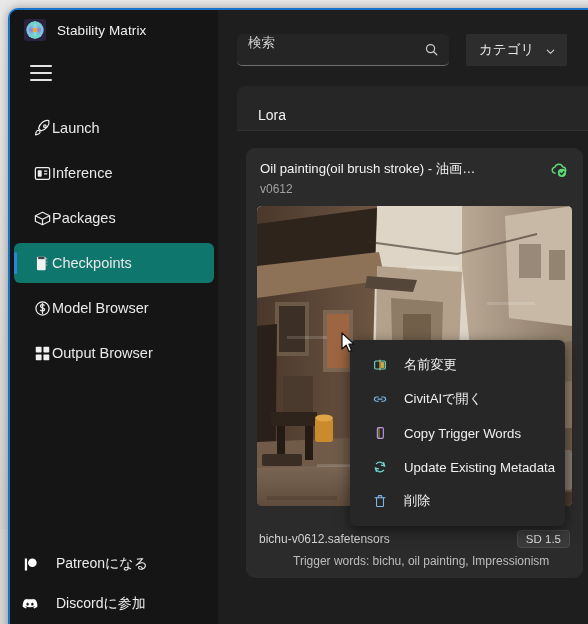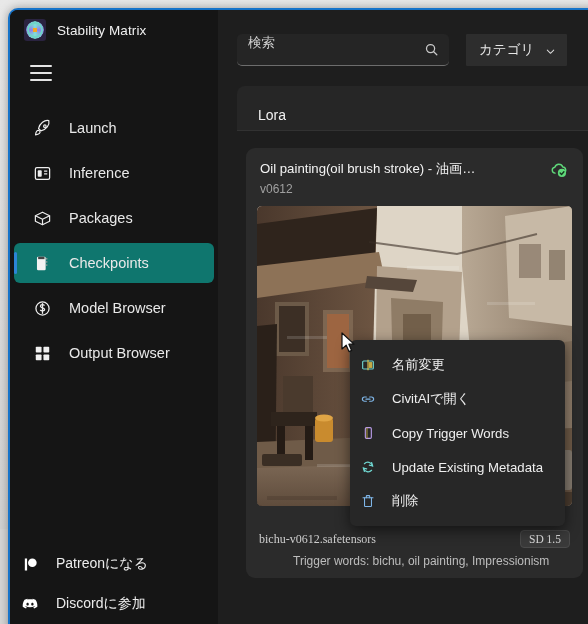--- a/index.html
+++ b/index.html
@@ -95,21 +95,20 @@
     display: block;
     height: 2px;
     background: #e4e4e4;
     border-radius: 1px;
   }
   .nav-list { margin-top: 12px; }
   .nav-item {
     position: relative;
     display: flex;
     align-items: center;
-    gap: 17px;
     height: 40px;
     margin: 0 4px 5px 4px;
     padding-left: 19px;
     border-radius: 6px;
     color: #e9e9e9;
     font-size: 14.5px;
     cursor: pointer;
     box-sizing: border-box;
   }
   .nav-item.active { background: #0f766e; }
@@ -255,21 +254,20 @@
   .card-foot {
     position: absolute;
     left: 0; right: 0; bottom: 0;
     padding: 7px 13px 10px 13px;
   }
   .foot-row {
     display: flex;
     align-items: center;
     justify-content: space-between;
     gap: 10px;
-    font-family: Liberation Serif, serif;
   }
   .file-name {
     color: #cfcfcf;
     font-size: 12px;
     white-space: nowrap;
     overflow: hidden;
     text-overflow: ellipsis;
   }
   .badge {
     color: #dcdcdc;
@@ -299,21 +297,21 @@
     border-radius: 6px;
     padding: 8px 0;
     box-shadow: 0 4px 14px rgba(0,0,0,.55);
     z-index: 30;
   }
   .ctx-item {
     display: flex;
     align-items: center;
     gap: 16px;
     height: 34px;
-    padding-left: 10px;
+    padding-left: 22px;
     color: #efefef;
     font-size: 13.2px;
     cursor: pointer;
     box-sizing: border-box;
   }
   .ctx-ico {
     width: 16px; height: 16px;
     flex: 0 0 auto;
     display:flex; align-items:center; justify-content:center;
   }

